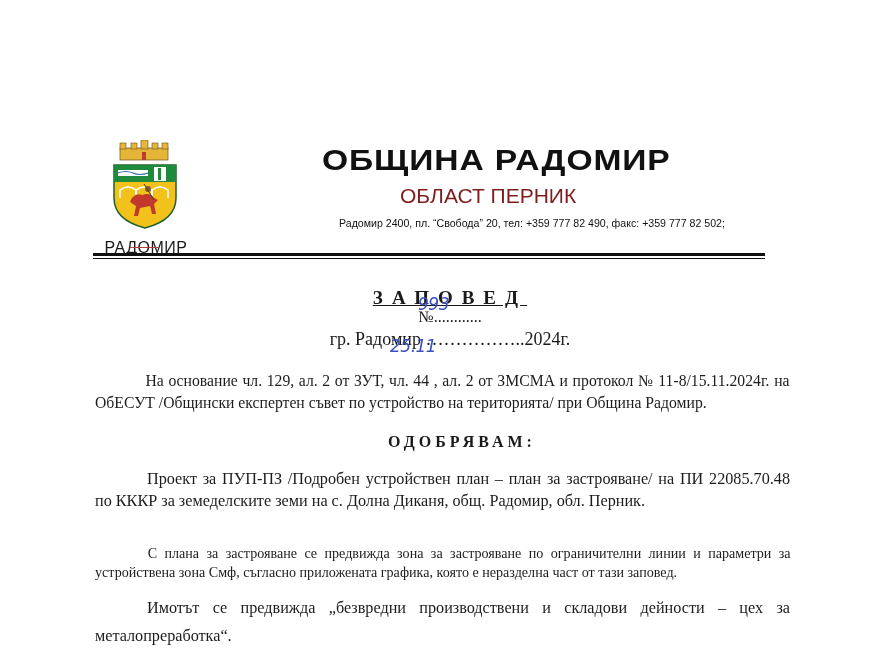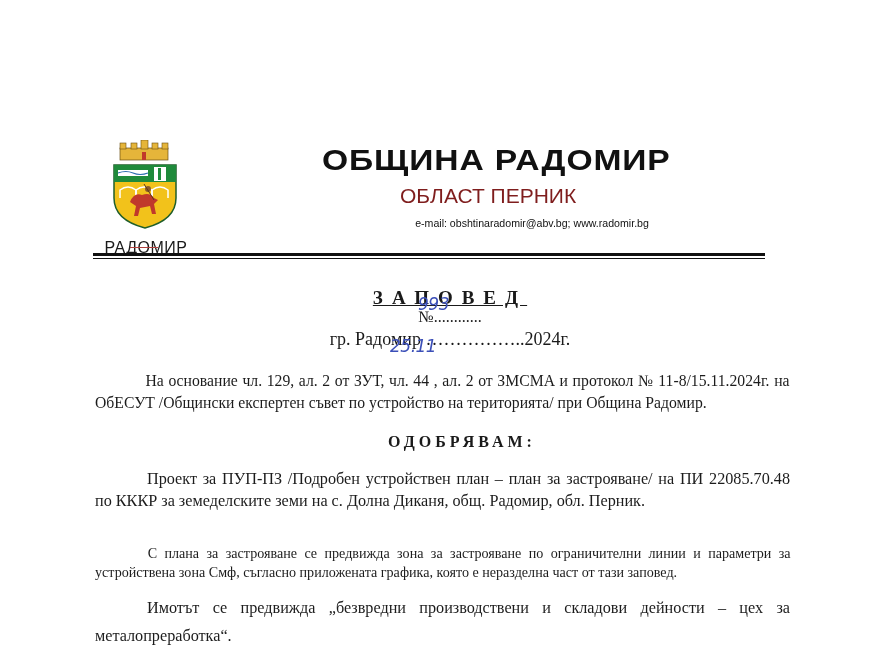--- a/index.html
+++ b/index.html
@@ -96,21 +96,21 @@
     <circle cx="40" cy="49" r="3" fill="#8a5a2b"></circle>
     <line x1="36" y1="44" x2="46" y2="60" stroke="#5a3a1a" stroke-width="1"></line>
   </svg>
 </div>
 <div id="logo-text" class="abs">РАДОМИР</div>
 <div id="logo-underline" class="abs"></div>
 
 <div id="org-name" class="abs">ОБЩИНА РАДОМИР</div>
 <div id="region" class="abs">ОБЛАСТ ПЕРНИК</div>
 <div id="address" class="abs">
-  <div>e-mail: obshtinaradomir@abv.bg; www.radomir.bg</div>
+  <div>Радомир 2400, пл. “Свобода” 20, тел: +359 777 82 490, факс: +359 777 82 502;</div>
 </div>
 <div id="rule-thick" class="abs"></div>
 <div id="rule-thin" class="abs"></div>
 
 <div id="title" class="abs">ЗАПОВЕД</div>
 <div id="number-line" class="abs">№............</div>
 <div id="num-hand" class="handwritten">993</div>
 <div id="date-line" class="abs">гр. Радомир ……………..2024г.</div>
 <div id="date-hand" class="handwritten">25.11</div>
 

